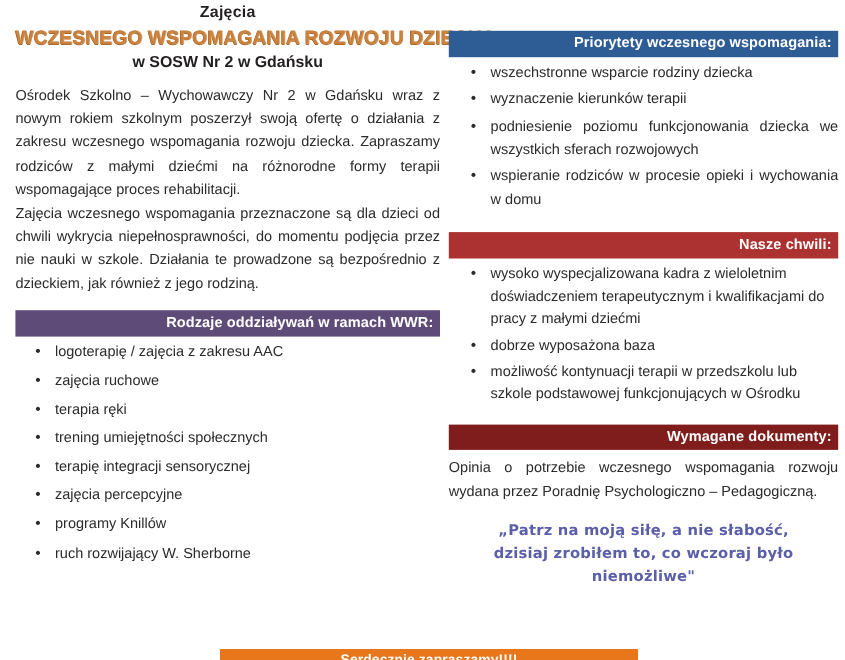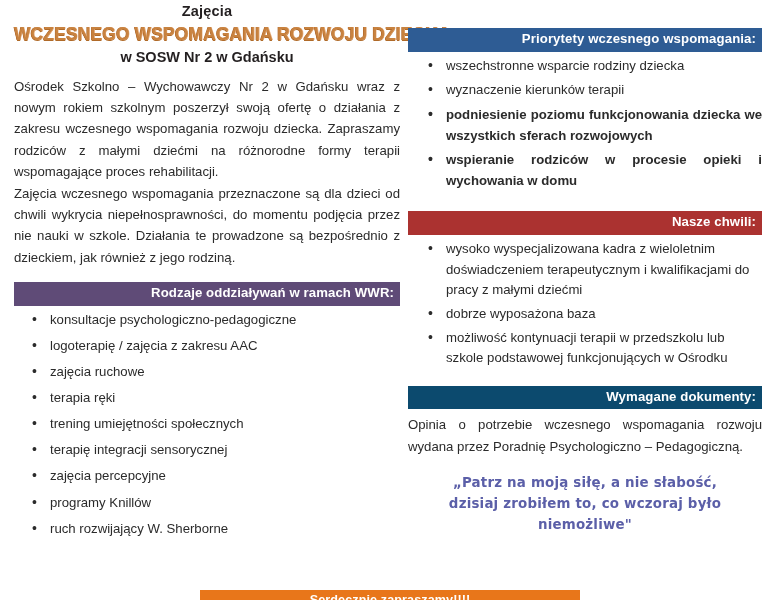--- a/index.html
+++ b/index.html
@@ -86,21 +86,21 @@
     font-size: 13.2px;
     text-align: right;
     padding: 4px 6px 5px 6px;
     line-height: 1.12;
     letter-spacing: 0.1px;
     box-sizing: border-box;
   }
   .bar-purple { background: #5f4b77; }
   .bar-blue   { background: #2e5c94; }
   .bar-red    { background: #ab3230; }
-  .bar-green  { background: #0c4a6e; }
+  .bar-green  { background: #7f1d1d; }
 
   
   ul.blist {
     margin: 4px 0 0 0;
     padding: 0;
     list-style: none;
   }
   ul.blist > li {
     position: relative;
     padding-left: 38px;
@@ -110,21 +110,21 @@
     margin-bottom: 4px;
   }
   ul.blist > li::before {
     content: "\2022";
     position: absolute;
     left: 20px;
     top: -1px;
     font-size: 14px;
     color: #2b2b2b;
   }
-  ul.blist > li.wrap { text-align: justify; font-weight: bold; }
+  ul.blist > li.wrap { text-align: justify; }
   ul.blist.tight > li { margin-bottom: 3px; }
 
   
   ul.left-list > li {
     padding-left: 36px;
     margin-bottom: 5.5px;
   }
   ul.left-list > li::before { left: 18px; }
 
   
@@ -178,21 +178,20 @@
       <div class="title-line3">w SOSW  Nr 2 w Gdańsku</div>
     </div>
 
     <p class="body-par first">Ośrodek Szkolno – Wychowawczy Nr 2 w Gdańsku wraz z nowym rokiem szkolnym poszerzył swoją ofertę o działania z zakresu wczesnego wspomagania rozwoju dziecka. Zapraszamy rodziców z małymi dziećmi na różnorodne formy terapii wspomagające proces rehabilitacji.</p>
     <p class="body-par">Zajęcia wczesnego wspomagania przeznaczone są dla dzieci od chwili wykrycia niepełnosprawności, do momentu podjęcia przez nie nauki w szkole. Działania te prowadzone są bezpośrednio z dzieckiem, jak również z jego rodziną.</p>
 
     <div style="height:14px"></div>
 
     <div class="bar bar-purple">Rodzaje oddziaływań w ramach WWR:</div>
     <ul class="blist left-list">
-      <li>konsultacje psychologiczno-pedagogiczne</li>
       <li>logoterapię / zajęcia z zakresu AAC</li>
       <li>zajęcia ruchowe</li>
       <li>terapia ręki</li>
       <li>trening umiejętności społecznych</li>
       <li>terapię integracji sensorycznej</li>
       <li>zajęcia percepcyjne</li>
       <li>programy Knillów</li>
       <li>ruch rozwijający W. Sherborne</li>
     </ul>
   </div>

